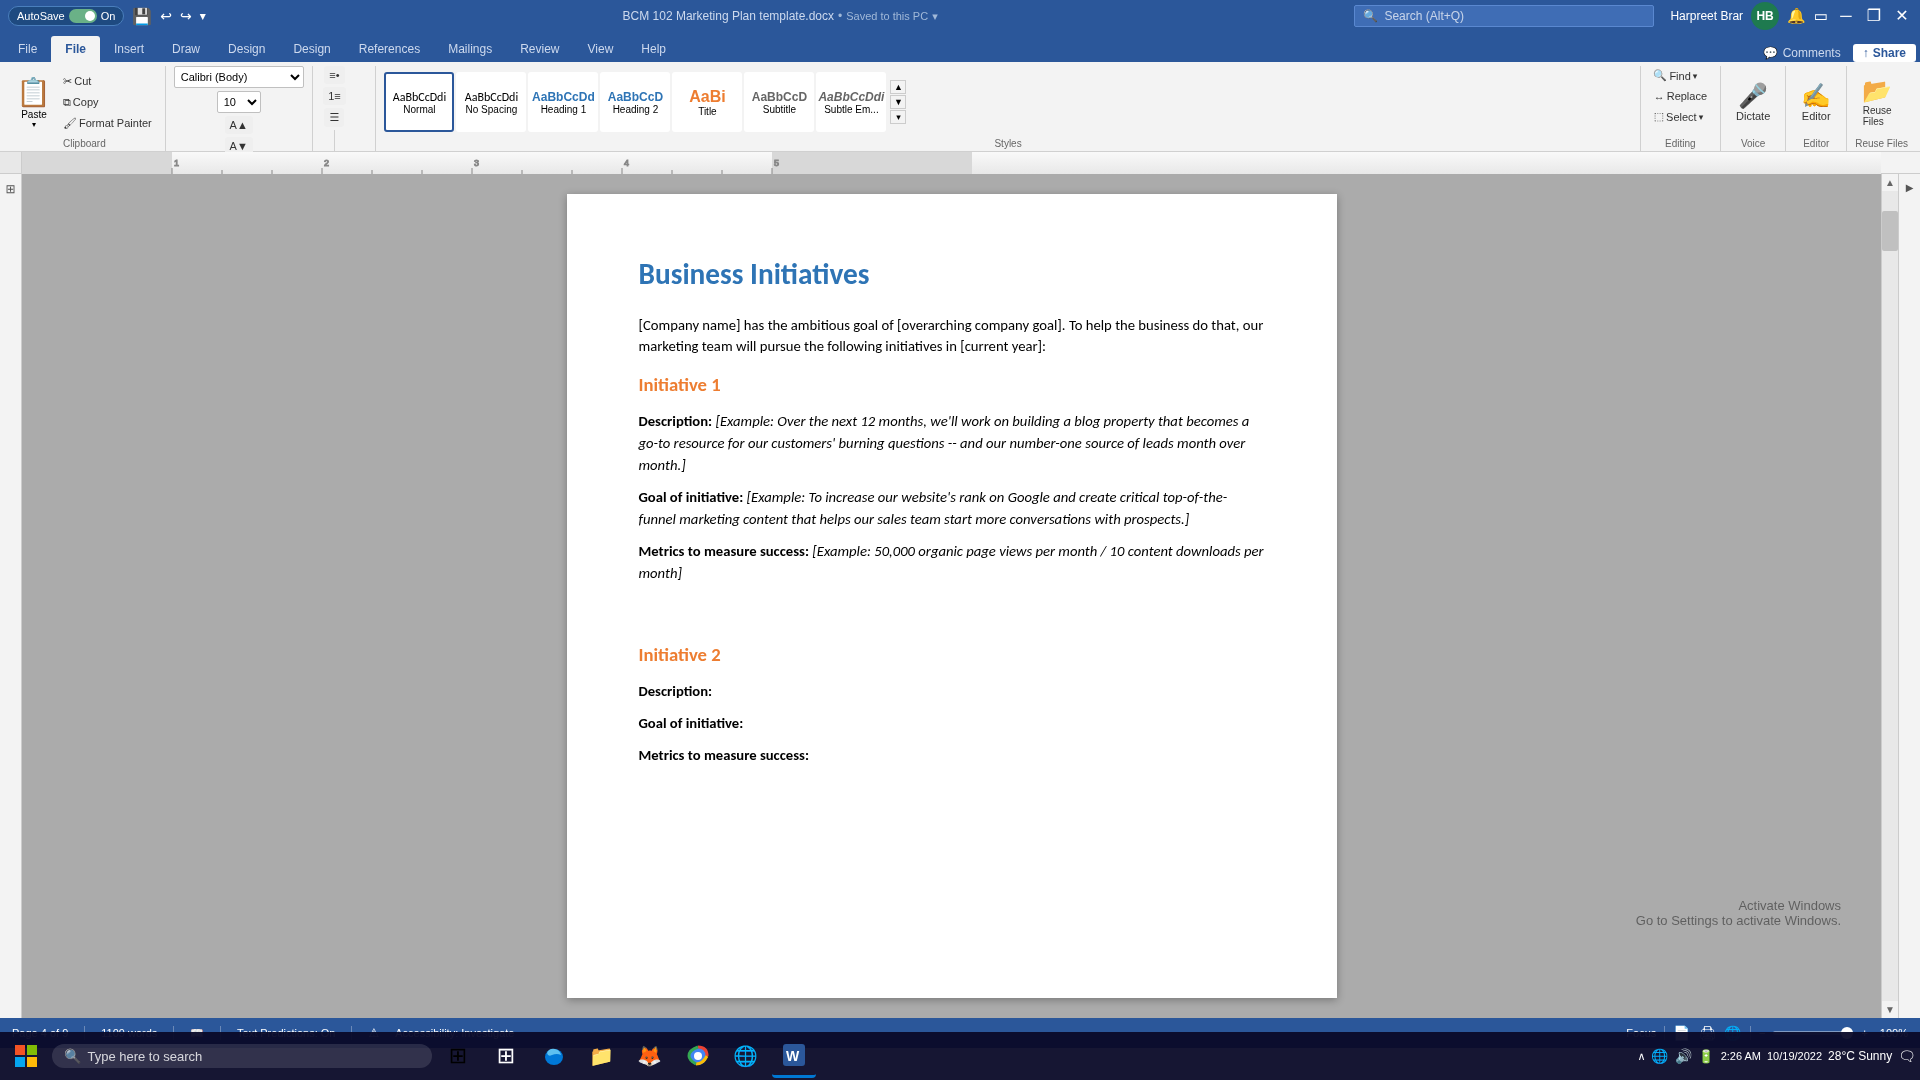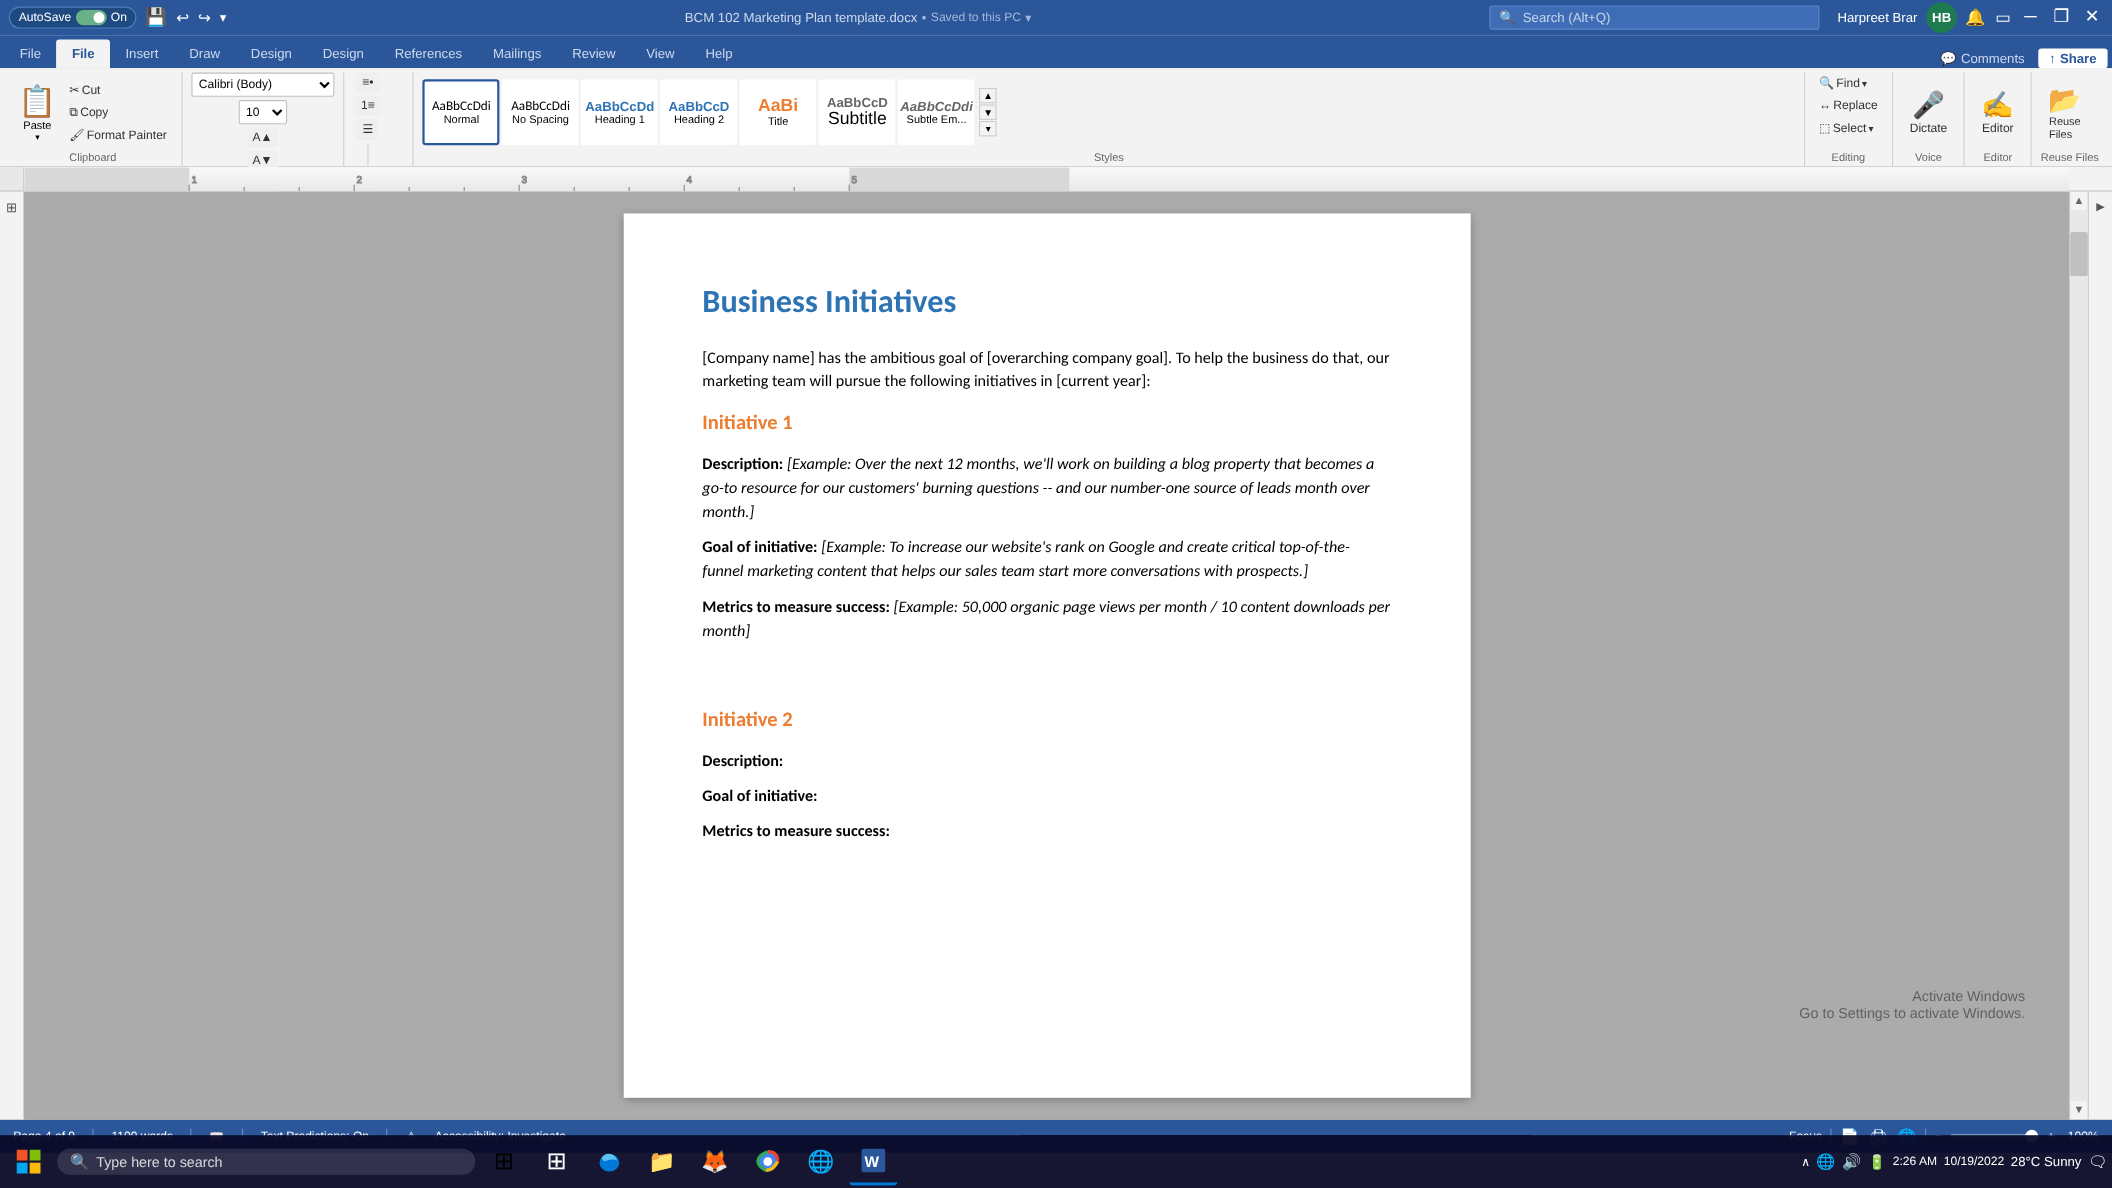--- a/index.html
+++ b/index.html
@@ -448,21 +448,21 @@
       <div class="style-item">
         <div class="style-preview" style="color:#2e74b5; font-size:12px;">AaBbCcD</div>
         <div style="font-size:10px;">Heading 2</div>
       </div>
       <div class="style-item">
         <div class="style-preview" style="color:#ed7d31; font-weight:bold; font-size:16px;">AaBi</div>
         <div style="font-size:10px;">Title</div>
       </div>
       <div class="style-item">
         <div class="style-preview" style="color:#666; font-size:12px;">AaBbCcD</div>
-        <div style="font-size:16px;">Subtitle</div>
+        <div style="font-size:10px;">Subtitle</div>
       </div>
       <div class="style-item">
         <div class="style-preview" style="font-style:italic; color:#666; font-size:12px;">AaBbCcDdi</div>
         <div style="font-size:10px;">Subtle Em...</div>
       </div>
       <div class="style-gallery-scroll">
         <div class="scroll-arrow">▲</div>
         <div class="scroll-arrow">▼</div>
         <div class="scroll-arrow">▾</div>
       </div>

